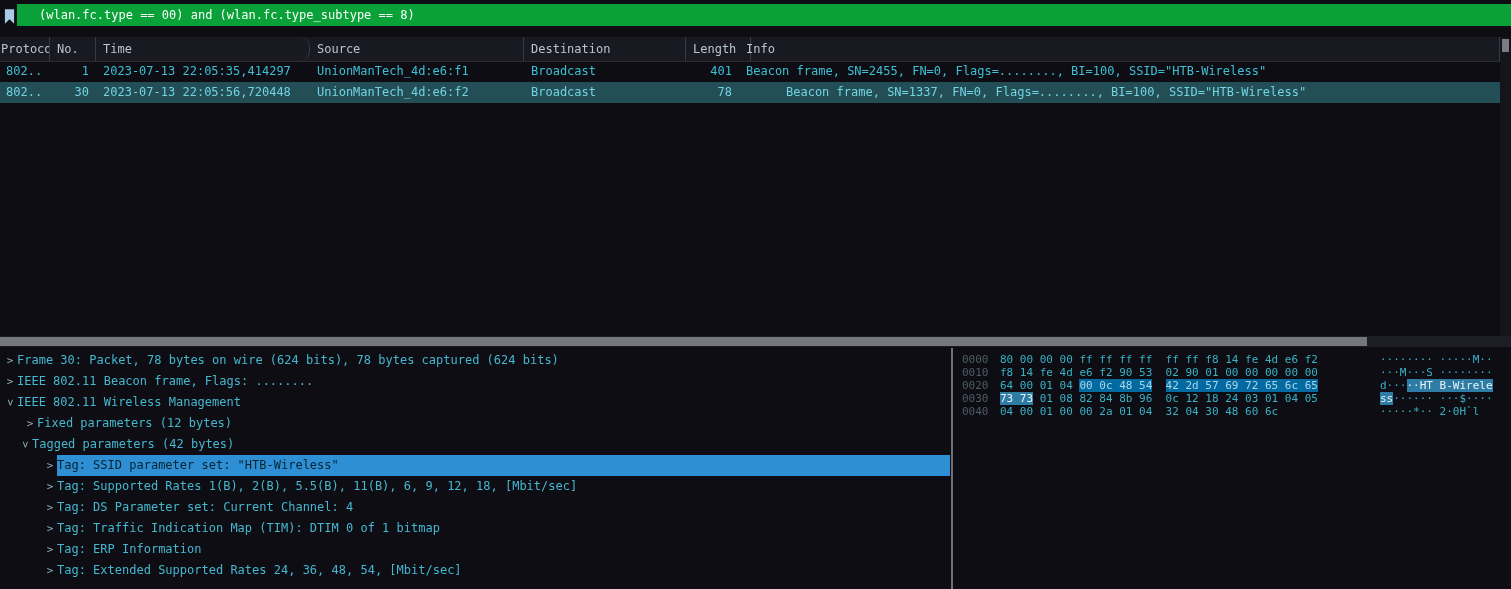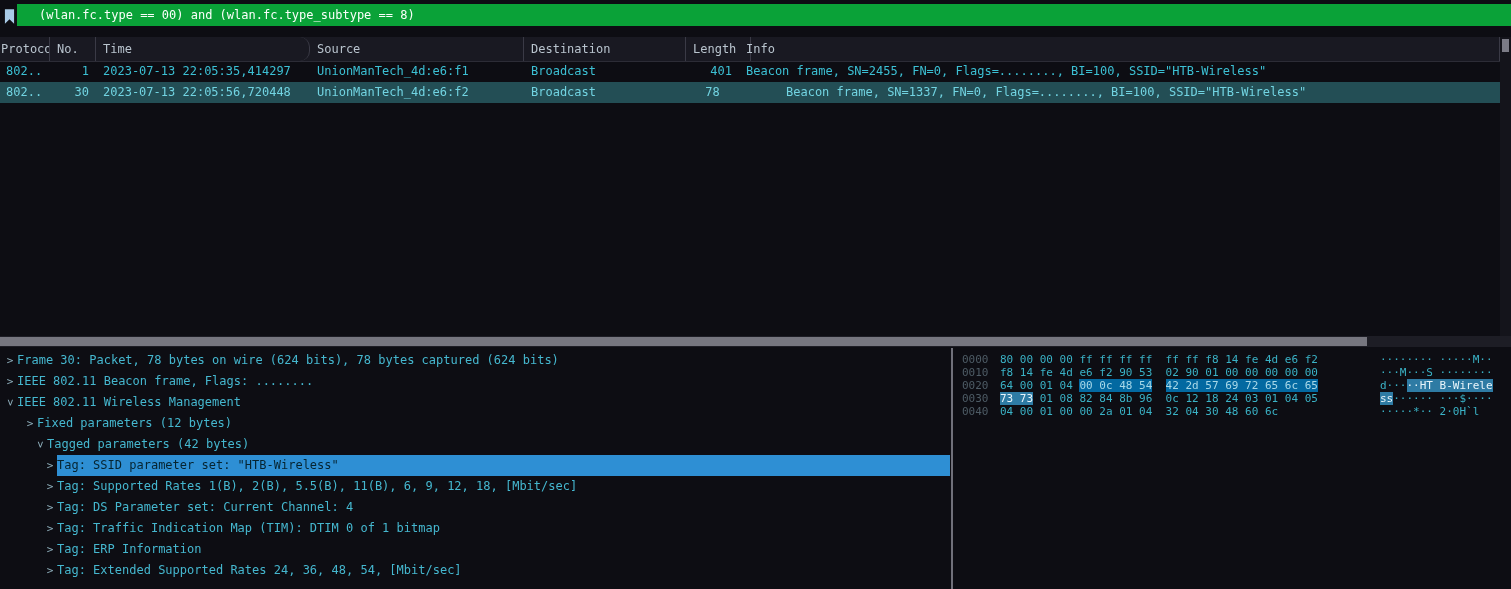--- a/index.html
+++ b/index.html
@@ -90,21 +90,21 @@
         <div class="pcell" style="left: 525px; width: 161px;">Broadcast</div>
         <div class="pcell right" style="left: 687px; width: 52px;">401</div>
         <div class="pcell" style="left: 740px; width: 760px;">Beacon frame, SN=2455, FN=0, Flags=........, BI=100, SSID="HTB-Wireless"</div>
       </div>
       <div class="prow selected">
         <div class="pcell" style="left: 0px; width: 50px;">802..</div>
         <div class="pcell right" style="left: 51px; width: 45px;">30</div>
         <div class="pcell" style="left: 97px; width: 213px;">2023-07-13 22:05:56,720448</div>
         <div class="pcell" style="left: 311px; width: 213px;">UnionManTech_4d:e6:f2</div>
         <div class="pcell" style="left: 525px; width: 161px;">Broadcast</div>
-        <div class="pcell right" style="left: 687px; width: 52px; text-align: center;">78</div>
+        <div class="pcell right" style="left: 687px; width: 52px;">78</div>
         <div class="pcell" style="left: 780px; width: 760px;">Beacon frame, SN=1337, FN=0, Flags=........, BI=100, SSID="HTB-Wireless"</div>
       </div>
     </div>
 
   <div class="vscroll">
     <div class="thumb"></div>
   </div>
   <div class="hscroll">
     <div class="thumb"></div>
   </div>
@@ -119,21 +119,21 @@
         <span class="dtext">IEEE 802.11 Beacon frame, Flags: ........</span>
       </div>
       <div class="dline" style="padding-left: 3px;">
         <span class="chev expanded">&gt;</span>
         <span class="dtext">IEEE 802.11 Wireless Management</span>
       </div>
       <div class="dline" style="padding-left: 23px;">
         <span class="chev">&gt;</span>
         <span class="dtext">Fixed parameters (12 bytes)</span>
       </div>
-      <div class="dline" style="padding-left: 33px;">
+      <div class="dline" style="padding-left: 18px;">
         <span class="chev expanded">&gt;</span>
         <span class="dtext">Tagged parameters (42 bytes)</span>
       </div>
       <div class="dline selected" style="padding-left: 43px;">
         <span class="chev">&gt;</span>
         <span class="dtext">Tag: SSID parameter set: "HTB-Wireless"</span>
       </div>
       <div class="dline" style="padding-left: 43px;">
         <span class="chev">&gt;</span>
         <span class="dtext">Tag: Supported Rates 1(B), 2(B), 5.5(B), 11(B), 6, 9, 12, 18, [Mbit/sec]</span>

